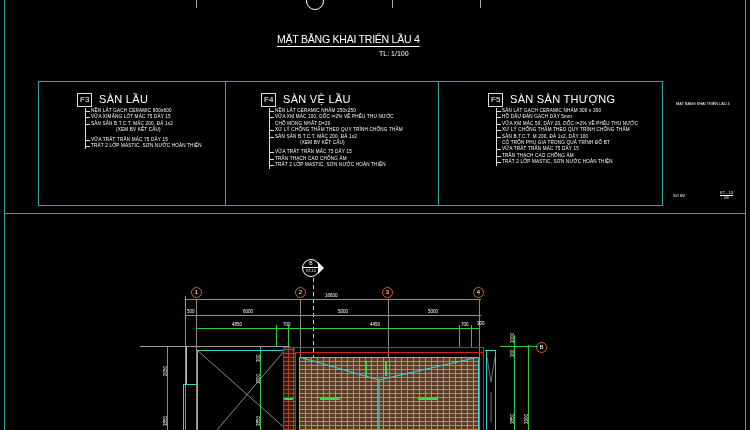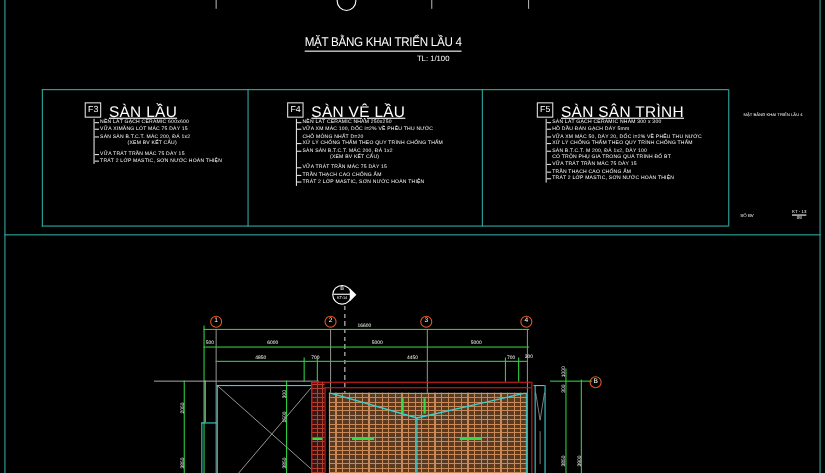--- a/index.html
+++ b/index.html
@@ -6,21 +6,21 @@
   body { width:750px; height:430px; overflow:hidden; position:relative; font-family:"Liberation Sans", sans-serif; color:#fff; }
   .abs { position:absolute; }
   .frame-v { position:absolute; width:1px; background:#2fa8a0; }
   .frame-h { position:absolute; height:1px; background:#2fa8a0; }
   .title { position:absolute; left:277px; top:33px; font-size:11.5px; letter-spacing:-0.3px; color:#fff; border-bottom:1px solid #fff; padding-bottom:1px; white-space:nowrap; transform:scaleX(0.92); transform-origin:left; }
   .scale { position:absolute; left:379px; top:50px; font-size:7px; color:#fff; }
   .legend-top { position:absolute; left:38px; top:81px; width:624px; height:1px; background:#2fa8a0; }
   .legend-bot { position:absolute; left:38px; top:205px; width:624px; height:1px; background:#2fa8a0; }
   .block { position:absolute; }
   .block .tag { position:absolute; left:0; top:0; border:1px solid #ddd; font-size:8px; padding:1px 2px; line-height:10px; }
-  .block .head { position:absolute; left:22px; top:0; font-size:14px; text-decoration:underline; white-space:nowrap; letter-spacing:0.3px; }
+  .block .head { position:absolute; left:22px; top:0; font-size:11px; white-space:nowrap; letter-spacing:0.3px; }
   .block .items { position:absolute; left:8px; top:15px; border-left:1px solid #ddd; padding-left:0; }
   .block .item { font-size:4.6px; line-height:6.4px; white-space:nowrap; padding-left:5px; position:relative; letter-spacing:0.2px; }
   .block .item::before { content:""; position:absolute; left:0; top:3px; width:4px; height:1px; background:#ddd; }
   .block .item.cont::before { display:none; }
   .block .item.cont { padding-left:30px; }
   .side-title { position:absolute; left:676px; top:102px; font-size:3.8px; white-space:nowrap; }
   .side-a { position:absolute; left:673px; top:193px; font-size:4px; }
   .side-b { position:absolute; left:720px; top:190px; font-size:4px; text-align:center; line-height:5px; }
   .grid-bubble { position:absolute; width:9px; height:9px; border:1.5px solid #e8561c; border-radius:50%; font-size:6px; line-height:9px; text-align:center; color:#fff; }
   .dim { position:absolute; font-size:4.5px; color:#fff; white-space:nowrap; }
@@ -92,21 +92,21 @@
     <div class="item">SÀN SÀN B.T.C.T. MÁC 200, ĐÁ 1x2</div>
     <div class="item cont">(XEM BV KẾT CẤU)</div>
     <div class="item" style="margin-top:3px;">VỮA TRÁT TRẦN MÁC 75 DÀY 15</div>
     <div class="item">TRẦN THẠCH CAO CHỐNG ẨM</div>
     <div class="item">TRÁT 2 LỚP MASTIC, SƠN NƯỚC HOÀN THIỆN</div>
   </div>
 </div>
 
 <div class="block" style="left:488px;top:93px;">
   <div class="tag">F5</div>
-  <div class="head">SÀN SÂN TRÌNH</div>
+  <div class="head">SÀN SÂN THƯỢNG</div>
   <div class="items">
     <div class="item">SÀN LÁT GẠCH CERAMIC NHÁM 300 x 300</div>
     <div class="item">HỒ DẦU ĐÁN GẠCH DÀY 5mm</div>
     <div class="item">VỮA XM MÁC 50, DÀY 20, DỐC i=2% VỀ PHỄU THU NƯỚC</div>
     <div class="item">XỬ LÝ CHỐNG THẤM THEO QUY TRÌNH CHỐNG THẤM</div>
     <div class="item">SÀN B.T.C.T. M 200, ĐÁ 1x2, DÀY 100</div>
     <div class="item cont" style="padding-left:5px;">CÓ TRỘN PHỤ GIA TRONG QUÁ TRÌNH ĐỔ BT</div>
     <div class="item">VỮA TRÁT TRẦN MÁC 75 DÀY 15</div>
     <div class="item">TRẦN THẠCH CAO CHỐNG ẨM</div>
     <div class="item">TRÁT 2 LỚP MASTIC, SƠN NƯỚC HOÀN THIỆN</div>

